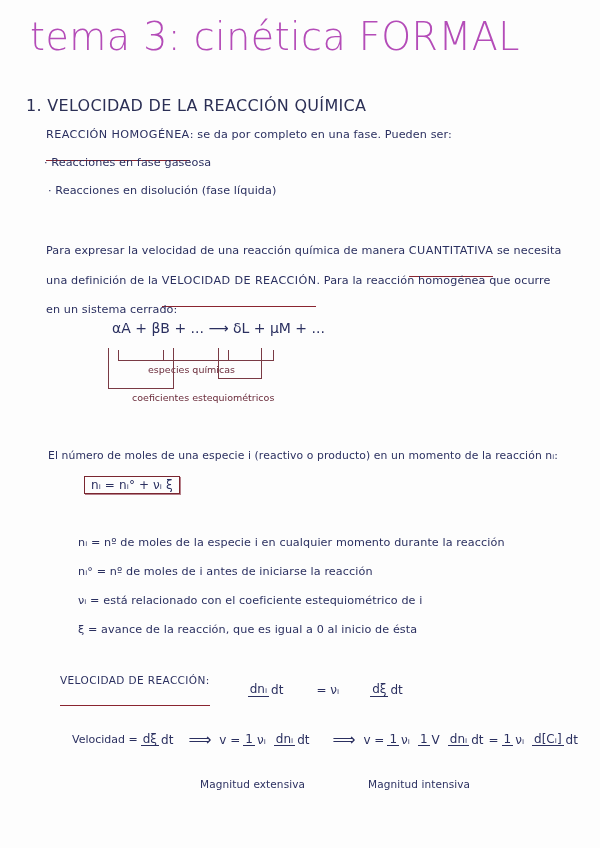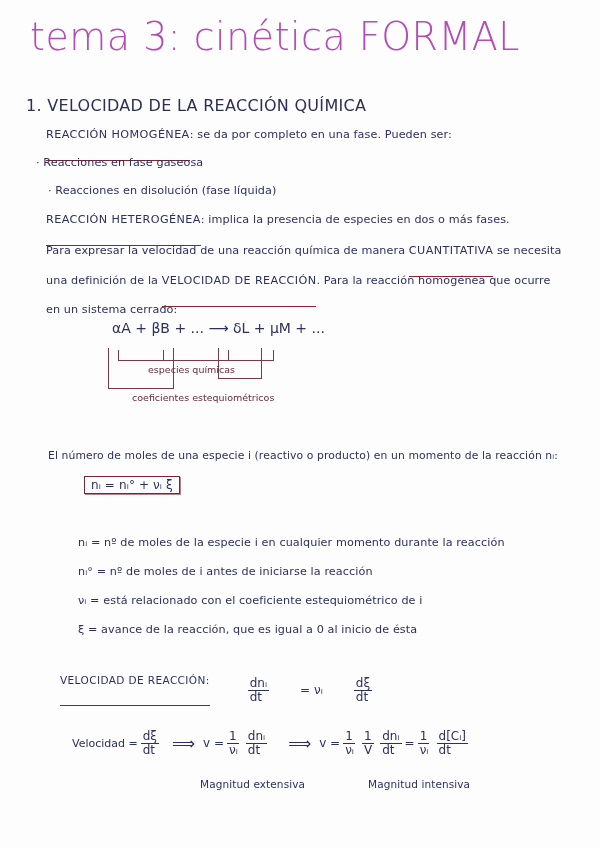--- a/index.html
+++ b/index.html
@@ -21,46 +21,43 @@
     }
     .h1 { font-size: 16px; letter-spacing: 0.3px; color: #2b2f55; font-variant: small-caps; }
     .hand { font-size: 11.2px; color: #2b3060; letter-spacing: 0.1px; }
     .caps { font-variant: small-caps; letter-spacing: 0.4px; }
     .ul { border-bottom: 1.5px solid #8a2530; padding-bottom: 19px; }
     .boxed {
       border: 1.5px solid #7a2630; padding: 1px 6px;
       box-shadow: 1px 1px 0 #b7808a;
       text-align: center;
     }
-    .frac { display: inline-flex; flex-direction: column; align-items: flex-start; vertical-align: middle; margin: 0 3px; line-height: 1.05; }
+    .frac { display: inline-flex; flex-direction: row; align-items: flex-end; vertical-align: middle; margin: 0 3px; line-height: 1.05; }
     .frac .num { border-bottom: 1px solid #2b3060; padding: 0 2px; }
     .frac .den { padding: 0 2px; }
     .eq { font-size: 12px; color: #2b3060; display: flex; align-items: center; }
     .arrow { margin: 0 10px; font-size: 16px; letter-spacing: -2px; }
     .small { font-size: 9.5px; }
     .bracket { position: absolute; border: 1px solid #7a3a44; }
   </style>
 </head>
 <body>
 
 <div class="page">
 
   <div class="abs title">tema 3: cinética FORMAL</div>
 
   <div class="abs h1" style="left:26px; top:96px;">1. VELOCIDAD DE LA REACCIÓN QUÍMICA</div>
 
   <div class="abs hand" style="left:46px; top:128px;">
     <span class="caps ul">REACCIÓN HOMOGÉNEA</span><span>: se da por completo en una fase. Pueden ser:</span>
   </div>
-  <div class="abs hand" style="left:36px; top:156px;text-align:center;">· Reacciones en fase gaseosa</div>
+  <div class="abs hand" style="left:44px; top:156px;text-align:center;">· Reacciones en fase gaseosa</div>
   <div class="abs hand" style="left:48px; top:184px;">· Reacciones en disolución (fase líquida)</div>
 
-  <div class="abs hand" style="left:46px; top:213px;">
-    <span class="caps ul">REACCIÓN HETEROGÉNEA</span><span>: implica la presencia de especies en dos o más fases.</span>
-  </div>
 
   <div class="abs hand" style="left:46px; top:244px;">
     <span>Para expresar la velocidad de una reacción química de manera </span><span class="caps ul">CUANTITATIVA</span><span> se necesita</span>
   </div>
   <div class="abs hand" style="left:46px; top:274px;">
     <span>una definición de la </span><span class="caps ul">VELOCIDAD DE REACCIÓN</span><span>. Para la reacción homogénea que ocurre</span>
   </div>
   <div class="abs hand" style="left:46px; top:303px;">en un sistema cerrado:</div>
 
   <div class="abs" style="left:100px; top:320px; font-size:14px; color:#2b3060;margin-left:12px;">αA + βB + ... ⟶ δL + μM + ...</div>

